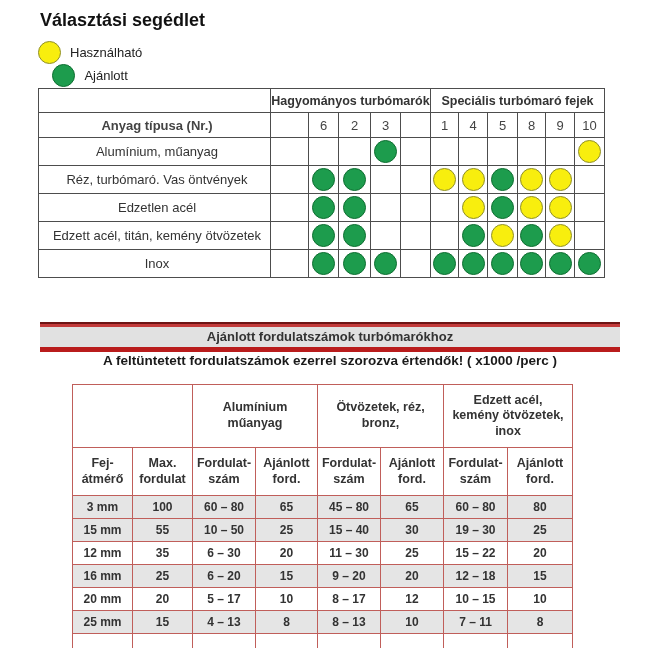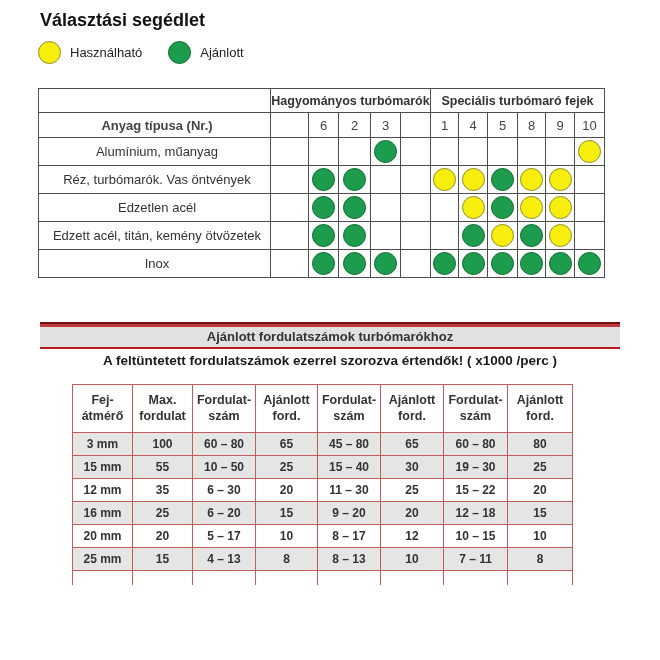--- a/index.html
+++ b/index.html
@@ -4,21 +4,21 @@
 <style>
   html,body { margin:0; padding:0; }
   body {
     width:660px; height:660px; overflow:hidden; position:relative;
     background:#ffffff; font-family:"Liberation Sans", sans-serif;
     -webkit-font-smoothing:antialiased;
   }
   .title { position:absolute; left:40px; top:10px; font-size:18px; font-weight:bold; color:#111; }
 
   
-  .legend { position:absolute; left:38px; top:41px; display:flex; align-items:center; }
+  .legend { position:absolute; left:38px; top:41px; display:flex; align-items:center;flex-direction:column; }
   .legend-item { display:flex; align-items:center; margin-right:26px; }
   .legend-dot { width:21px; height:21px; border-radius:50%; margin-right:9px; }
   .legend-dot.yellow { background:#f8ee0e; border:1px solid #8f8f2a; }
   .legend-dot.green  { background:#1d9c4d; border:1px solid #0e6e31; }
   .legend-label { font-size:13px; color:#222; }
 
   
   .sel-table { position:absolute; left:38px; top:88px; border-collapse:collapse; table-layout:fixed; }
   .sel-table td { border:1px solid #4d4d4d; padding:0; text-align:center; vertical-align:middle;
                   font-size:13px; color:#333; overflow:hidden; }
@@ -28,21 +28,21 @@
   .sel-table .matrow td { height:27px; }
   .sel-table .hdrlbl { font-weight:bold; color:#222; }
   .dot { display:inline-block; width:21px; height:21px; border-radius:50%; vertical-align:middle; }
   .dot-green  { background:#1d9c4d; border:1px solid #0e6e31; }
   .dot-yellow { background:#f8ee0e; border:1px solid #8f8f2a; }
 
   
   .banner { position:absolute; left:40px; top:322px; width:580px; }
   .banner-line1 { height:2px; background:#6e1414; }
   .banner-line2 { height:3px; background:#c23a3a; }
-  .banner-body { background:#e1e1e1; border-bottom:2px solid #b91c1c;
+  .banner-body { background:#e1e1e1; border-bottom:5px solid #b91c1c;
                  text-align:center; font-weight:bold; font-size:13px; color:#333; padding:2px 0 3px; }
 
   .note { position:absolute; left:0; top:353px; width:660px; text-align:center;
           font-weight:bold; font-size:13.5px; color:#1a1a1a; }
 
   
   .speed-table { position:absolute; left:72px; top:384px; border-collapse:collapse; table-layout:fixed; }
   .speed-table td { border:1px solid #c05e5a; text-align:center; vertical-align:middle;
                     font-weight:bold; color:#333; font-size:12px; padding:0; overflow:hidden; }
   .speed-table .grprow td { height:62px; font-size:12.5px; }
@@ -111,21 +111,21 @@
     <td class="dotcell"><span class="dot dot-green"></span></td>
     <td class="dotcell"></td>
     <td class="dotcell"></td>
     <td class="dotcell"></td>
     <td class="dotcell"></td>
     <td class="dotcell"></td>
     <td class="dotcell"></td>
     <td class="dotcell"><span class="dot dot-yellow"></span></td>
   </tr>
   <tr class="matrow">
-    <td class="lbl">Réz, turbómarók. Vas öntvények</td>
+    <td class="lbl">Réz, turbómaró. Vas öntvények</td>
     <td class="dotcell"></td>
     <td class="dotcell"><span class="dot dot-green"></span></td>
     <td class="dotcell"><span class="dot dot-green"></span></td>
     <td class="dotcell"></td>
     <td class="dotcell"></td>
     <td class="dotcell"><span class="dot dot-yellow"></span></td>
     <td class="dotcell"><span class="dot dot-yellow"></span></td>
     <td class="dotcell"><span class="dot dot-green"></span></td>
     <td class="dotcell"><span class="dot dot-yellow"></span></td>
     <td class="dotcell"><span class="dot dot-yellow"></span></td>
@@ -189,20 +189,30 @@
     <col style="width:60px">
       <col style="width:60px">
       <col style="width:63px">
       <col style="width:62px">
     <col style="width:63px">
       <col style="width:63px">
       <col style="width:64px">
       <col style="width:65px">
   </colgroup>
   <tbody>
+      <tr class="grprow">
+    <td colspan="2"></td>
+    <td colspan="2" class="wrap">Alumínium
+műanyag</td>
+    <td colspan="2" class="wrap">Ötvözetek, réz,
+bronz,</td>
+    <td colspan="2" class="wrap">Edzett acél,
+kemény ötvözetek,
+inox</td>
+  </tr>
   <tr class="colhdr">
     <td class="wrap">Fej-
 átmérő</td>
     <td class="wrap">Max.
 fordulat</td>
     <td class="wrap">Fordulat-
 szám</td>
     <td class="wrap">Ajánlott
 ford.</td>
     <td class="wrap">Fordulat-

